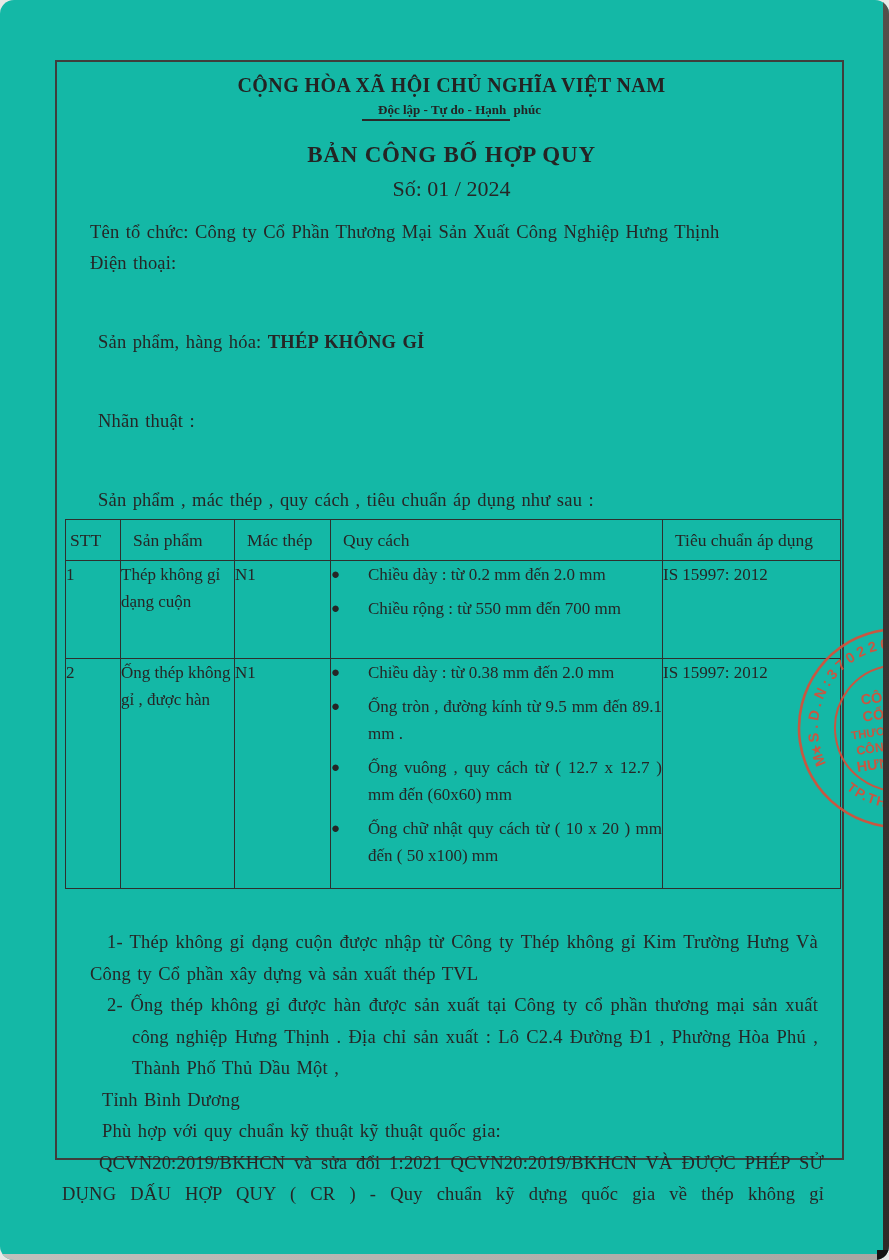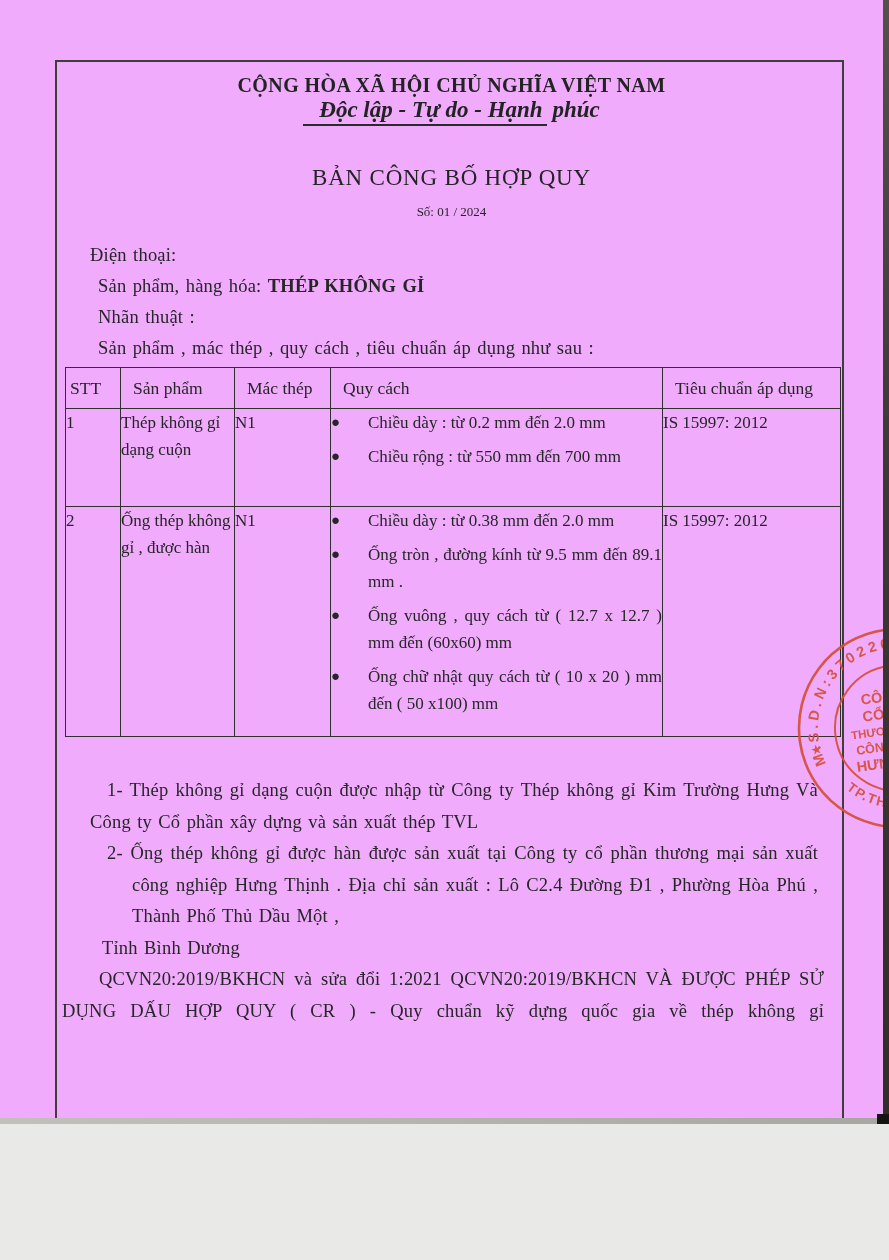--- a/index.html
+++ b/index.html
@@ -4,22 +4,22 @@
 <style>
   html,body{margin:0;padding:0;}
   body{
     width:889px;height:1260px;
     background:#e9e9e7;
     font-family:"Liberation Serif","DejaVu Serif",serif;
     color:#262626;
     -webkit-font-smoothing:antialiased;
   }
   .page{
-    position:relative;width:889px;height:1124px;
-    background:#f0abfc;overflow:hidden;
+    position:relative;width:889px;height:1260px;
+    background:#14b8a6;overflow:hidden;border-radius:14px;
   }
   
   .scan-right{position:absolute;top:0;right:0;width:6px;height:1260px;
     background:linear-gradient(180deg,#55504a 0%,#3a3734 40%,#2e2b28 100%);z-index:9;}
   .scan-bottom{position:absolute;left:0;bottom:0;width:889px;height:6px;
     background:linear-gradient(90deg,#c2c0bc,#a8a6a2);z-index:8;}
   .scan-corner{position:absolute;right:0;bottom:0;width:12px;height:10px;background:#151413;z-index:10;}
 
   
   .frame{
@@ -27,32 +27,32 @@
     border:2px solid #3f3e3c;box-sizing:border-box;
     background:transparent;
   }
   .content{position:absolute;left:2px;top:0;width:785px;}
 
   .doc-head{text-align:center;}
   .nat-title{
     margin-top:11px;font-size:20px;font-weight:bold;line-height:24px;
     letter-spacing:.4px;color:#232323;
   }
-  .motto{font-size:23px;font-weight:bold;line-height:25px;color:#232323;font-style:italic;}
+  .motto{font-size:13px;font-weight:bold;line-height:25px;color:#232323;}
   .motto .u{border-bottom:2.5px solid #2a2a2a;padding:0 4px 2px 16px;}
   .doc-title{
-    margin-top:42px;font-size:23px;font-weight:normal;line-height:28px;
+    margin-top:19px;font-size:23px;font-weight:bold;line-height:28px;
     letter-spacing:.8px;color:#242424;
   }
-  .doc-no{margin-top:7px;font-size:13px;line-height:26px;}
+  .doc-no{margin-top:7px;font-size:22px;line-height:26px;}
 
   .body-text{margin:15px 26px 0 31px;font-size:18.5px;line-height:31px;letter-spacing:.2px;word-spacing:1.5px;}
   p{margin:0;}
   .p-just{text-align:justify;}
-  .ind8{padding-left:8px;}
+  .ind8{padding-left:8px;margin-top:48px;}
   .b{font-weight:bold;}
 
   
   table.spec{
     border-collapse:collapse;table-layout:fixed;
     margin:3px 0 0 6px;width:775px;
     font-size:17px;line-height:27px;letter-spacing:0;word-spacing:normal;
   }
   table.spec td,table.spec th{
     border:1.5px solid #2f2f2e;vertical-align:top;
@@ -99,20 +99,21 @@
     <div class="content">
 
       <div class="doc-head">
         <div class="nat-title">CỘNG HÒA XÃ HỘI CHỦ NGHĨA VIỆT NAM</div>
         <div class="motto"><span class="u">Độc lập - Tự do - Hạnh</span><span> phúc</span></div>
         <div class="doc-title">BẢN CÔNG BỐ HỢP QUY</div>
         <div class="doc-no">Số: 01 / 2024</div>
       </div>
 
       <div class="body-text">
+        <p class="p-just">Tên tổ chức: Công ty Cổ Phần Thương Mại Sản Xuất Công Nghiệp Hưng Thịnh</p>
         <p>Điện thoại:</p>
         <p class="ind8"><span>Sản phẩm, hàng hóa: </span><span class="b">THÉP KHÔNG GỈ</span></p>
         <p class="ind8">Nhãn thuật :</p>
         <p class="ind8">Sản phẩm , mác thép , quy cách , tiêu chuẩn áp dụng như sau :</p>
       </div>
 
       <table class="spec">
         <colgroup>
             <col class="c-stt">
             <col class="c-sp">
@@ -168,20 +169,21 @@
           </td>
           <td class="tc">IS 15997: 2012</td>
         </tr>
       </tbody>
         </table>
 
       <div class="notes">
         <p class="note1">1-  Thép không gỉ dạng cuộn được nhập từ Công ty Thép không gỉ Kim Trường Hưng Và Công ty Cổ phần xây dựng và sản xuất thép TVL</p>
         <p class="note2">2-  Ống thép không gỉ được hàn được sản xuất tại Công ty cổ phần thương mại sản xuất công nghiệp Hưng Thịnh . Địa chỉ sản xuất : Lô C2.4 Đường Đ1 , Phường Hòa Phú , Thành Phố Thủ Dầu Một ,</p>
         <p class="province">Tỉnh Bình Dương</p>
+        <p class="conf-intro">Phù hợp với quy chuẩn kỹ thuật kỹ thuật quốc gia:</p>
         <p class="regulation">QCVN20:2019/BKHCN và sửa đổi 1:2021 QCVN20:2019/BKHCN VÀ ĐƯỢC PHÉP SỬ DỤNG DẤU HỢP QUY ( CR ) -  Quy chuẩn kỹ dựng quốc gia về thép không gỉ</p>
       </div>
 
     </div>
   </div>
 
   <div class="stamp">
     <svg width="224" height="224" viewBox="0 0 224 224">
       <g transform="rotate(-8 112 112)">
         <circle cx="112" cy="112" r="99" fill="none" stroke="#d6503a" stroke-width="2.6"></circle>

